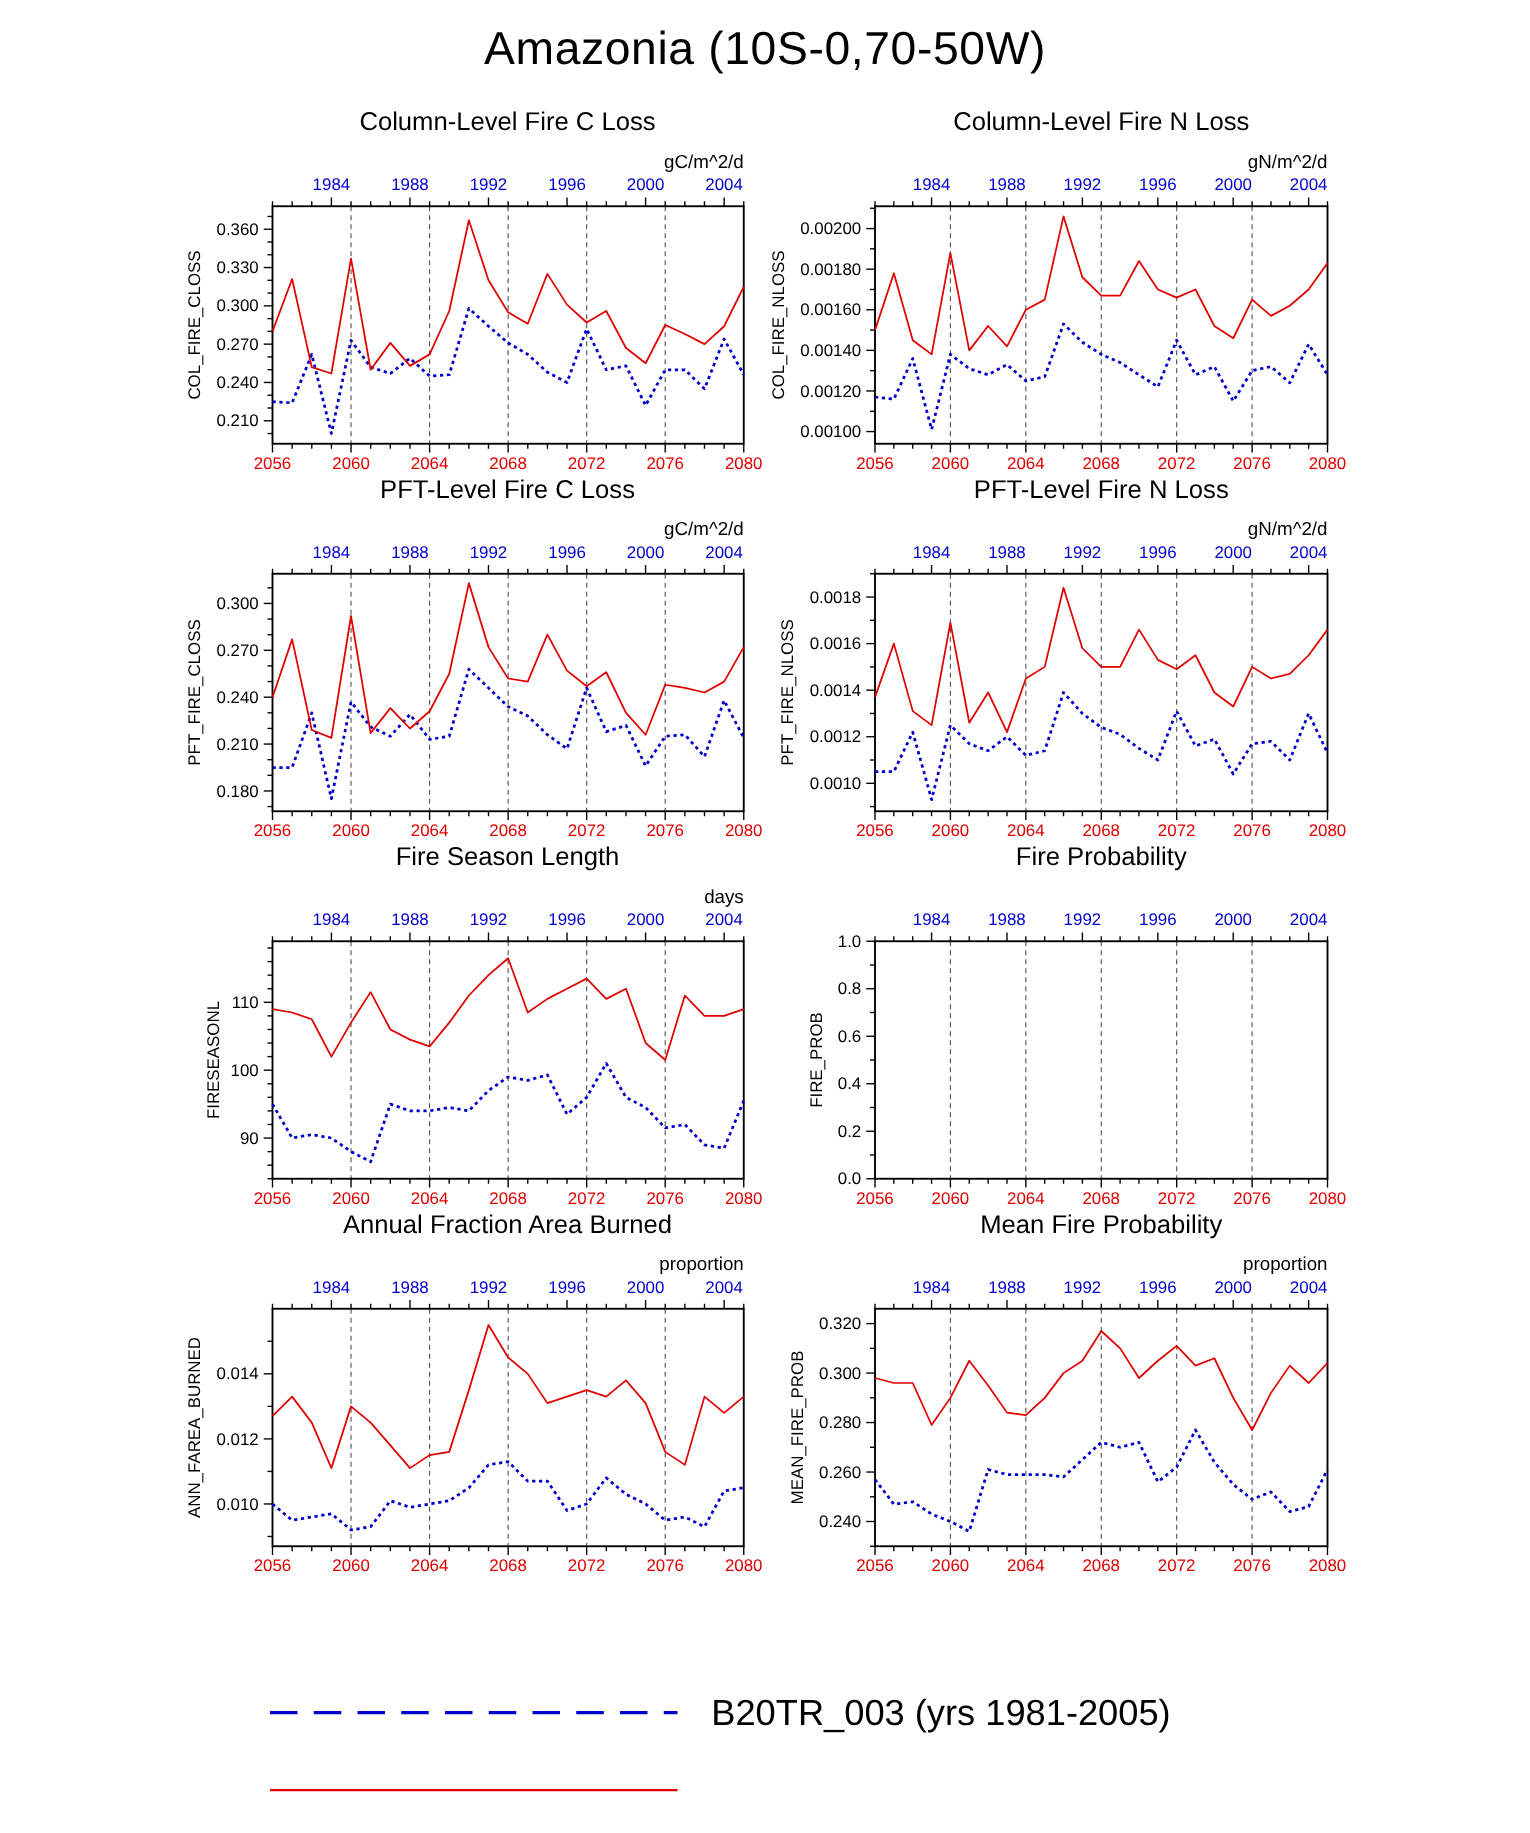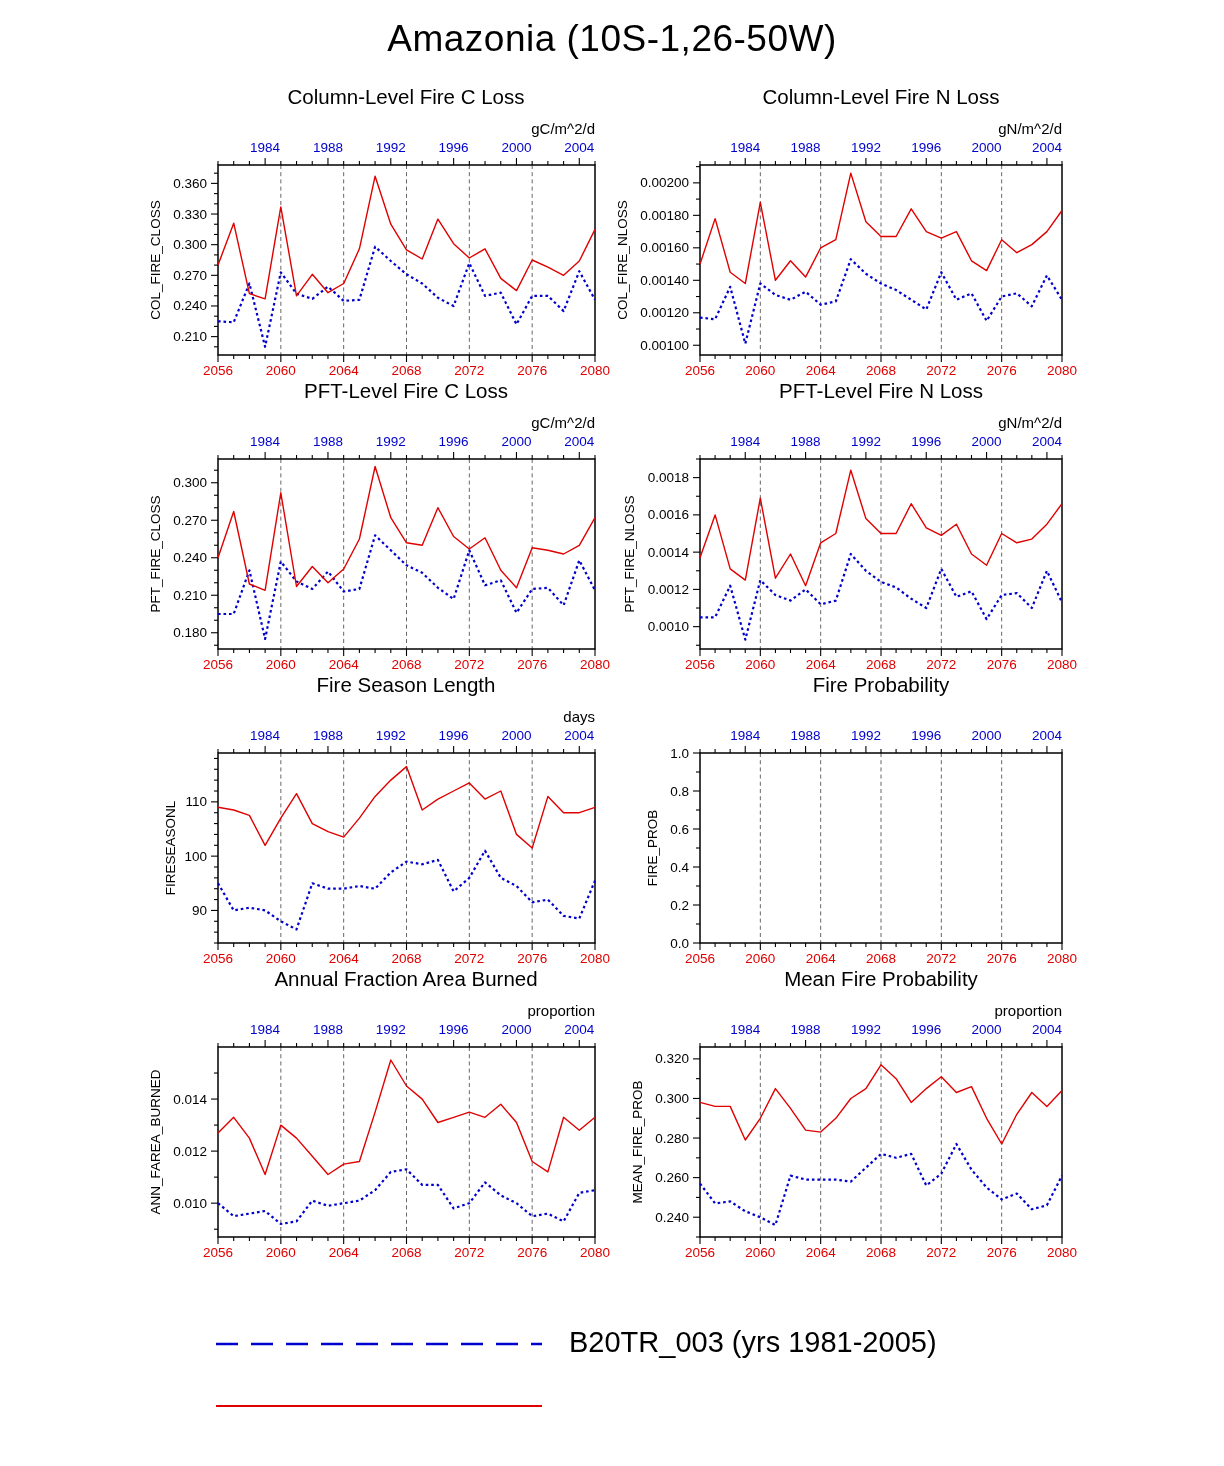--- a/index.html
+++ b/index.html
@@ -14,30 +14,30 @@
   .xlab{font-size:13.5px}
   .ylabnum{font-size:13.5px;fill:#000}
   .yaxis-title{font-size:13.5px;fill:#000}
   .grid{stroke:#555;stroke-width:0.9;stroke-dasharray:4 3.2;fill:none}
   .frame{fill:none;stroke:#000;stroke-width:1.5}
   .tick{stroke:#000;stroke-width:1.1}
   .ser{fill:none;stroke-linejoin:round}
   .ser.solid{stroke-width:1.4}
   .ser.dashed{stroke-width:2.2;stroke-dasharray:2.6 2.9}
   .legend{position:absolute;left:213px;top:1326px}
-  .legend-row{display:flex;align-items:flex-start;height:62px}
+  .legend-row{display:flex;align-items:flex-end;height:62px}
   .legend-label{font-size:29px;color:#000;margin-left:24px;white-space:nowrap}
   .leg-dash{stroke-width:2.6;stroke-dasharray:22 13;fill:none}
   .leg-solid{stroke-width:1.8;fill:none}
 </style>
 </head>
 <body>
 
 <div class="page">
-  <div class="main-title">Amazonia (10S-1,26-50W)</div>
+  <div class="main-title">Amazonia (10S-0,70-50W)</div>
 
   <svg class="panel" style="left:0;top:78px" width="612" height="304">
     <text class="ptitle" x="406" y="26" text-anchor="middle">Column-Level Fire C Loss</text>
     <text class="punits" x="595" y="56" text-anchor="end">gC/m^2/d</text>
     <g>
         <line x1="280.8333333333333" y1="87" x2="280.8333333333333" y2="277" class="grid"></line>
         <line x1="343.66666666666663" y1="87" x2="343.66666666666663" y2="277" class="grid"></line>
         <line x1="406.5" y1="87" x2="406.5" y2="277" class="grid"></line>
         <line x1="469.3333333333333" y1="87" x2="469.3333333333333" y2="277" class="grid"></line>
         <line x1="532.1666666666667" y1="87" x2="532.1666666666667" y2="277" class="grid"></line>

